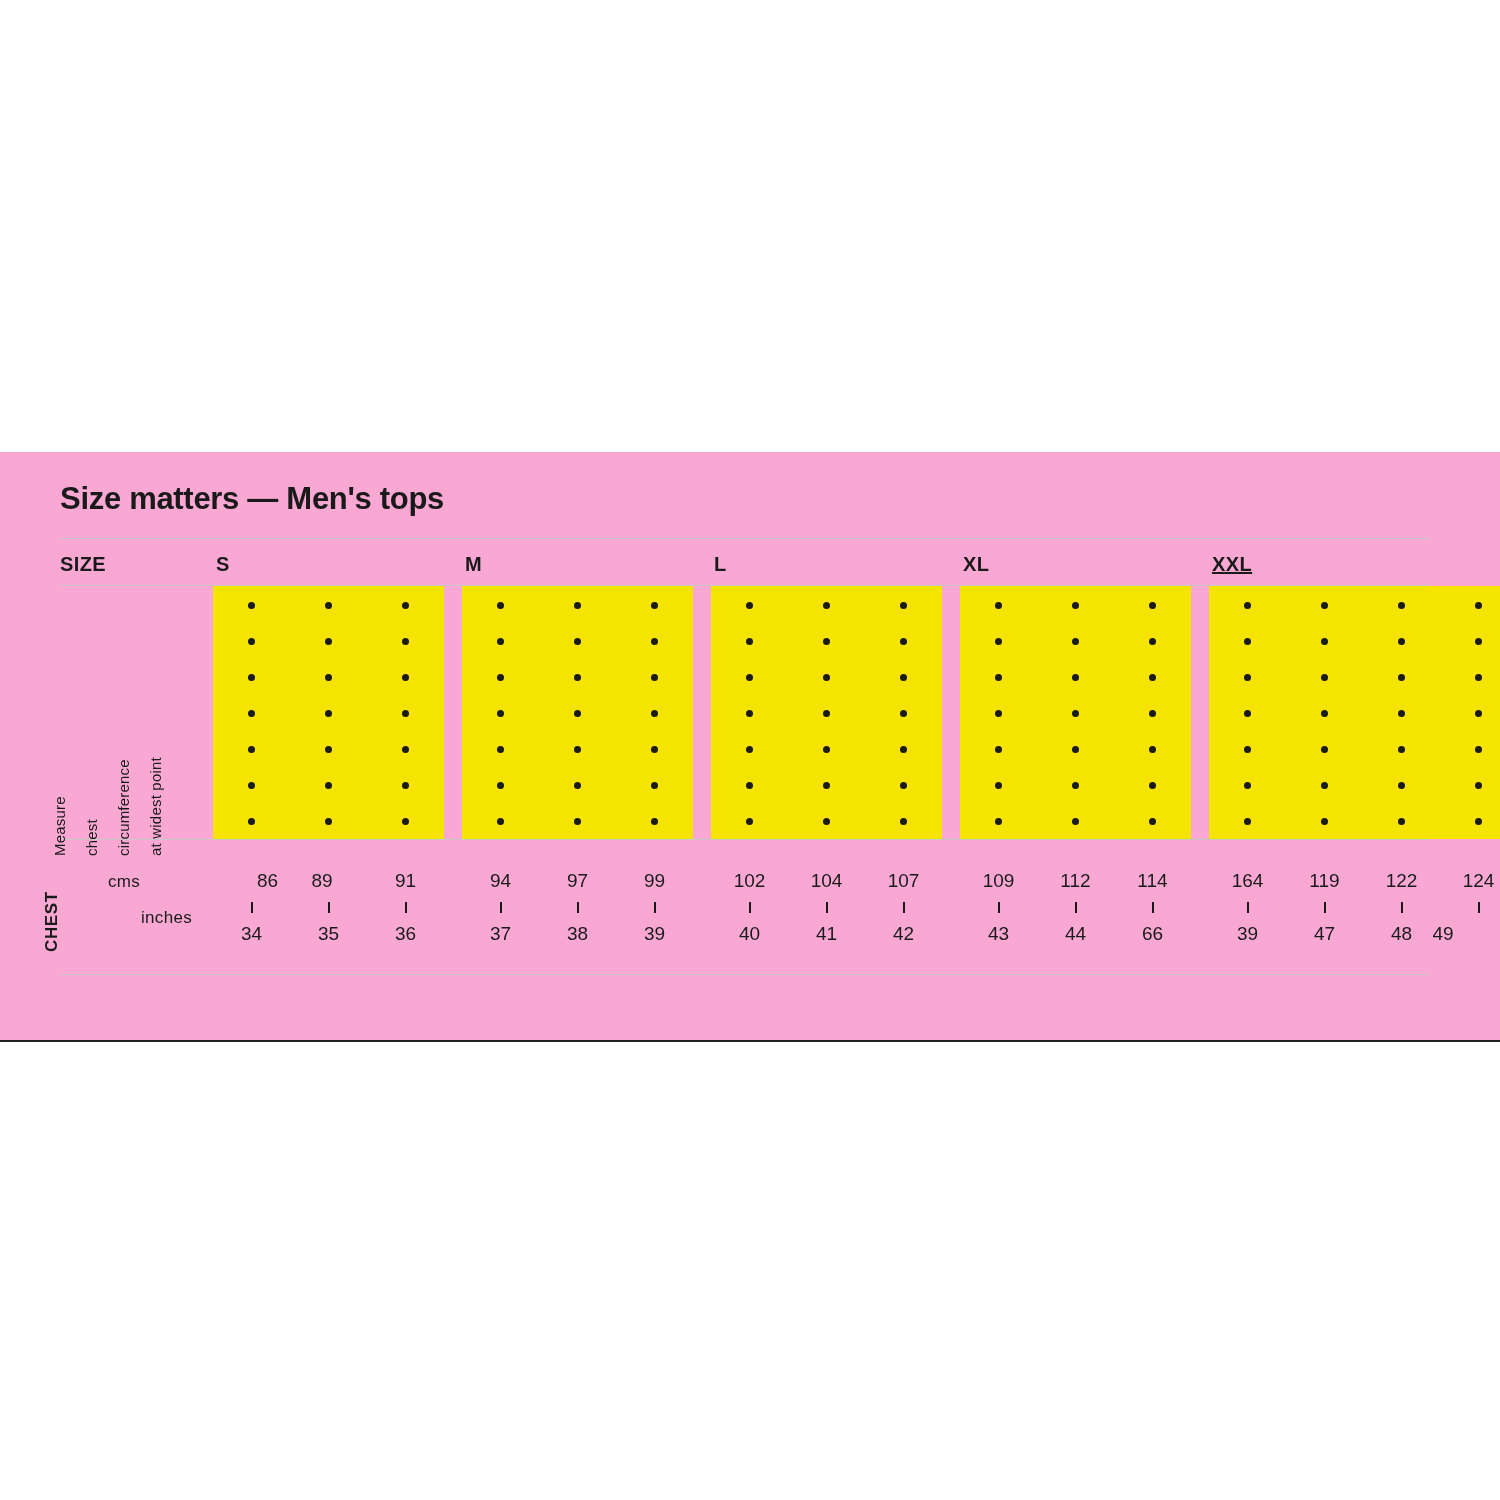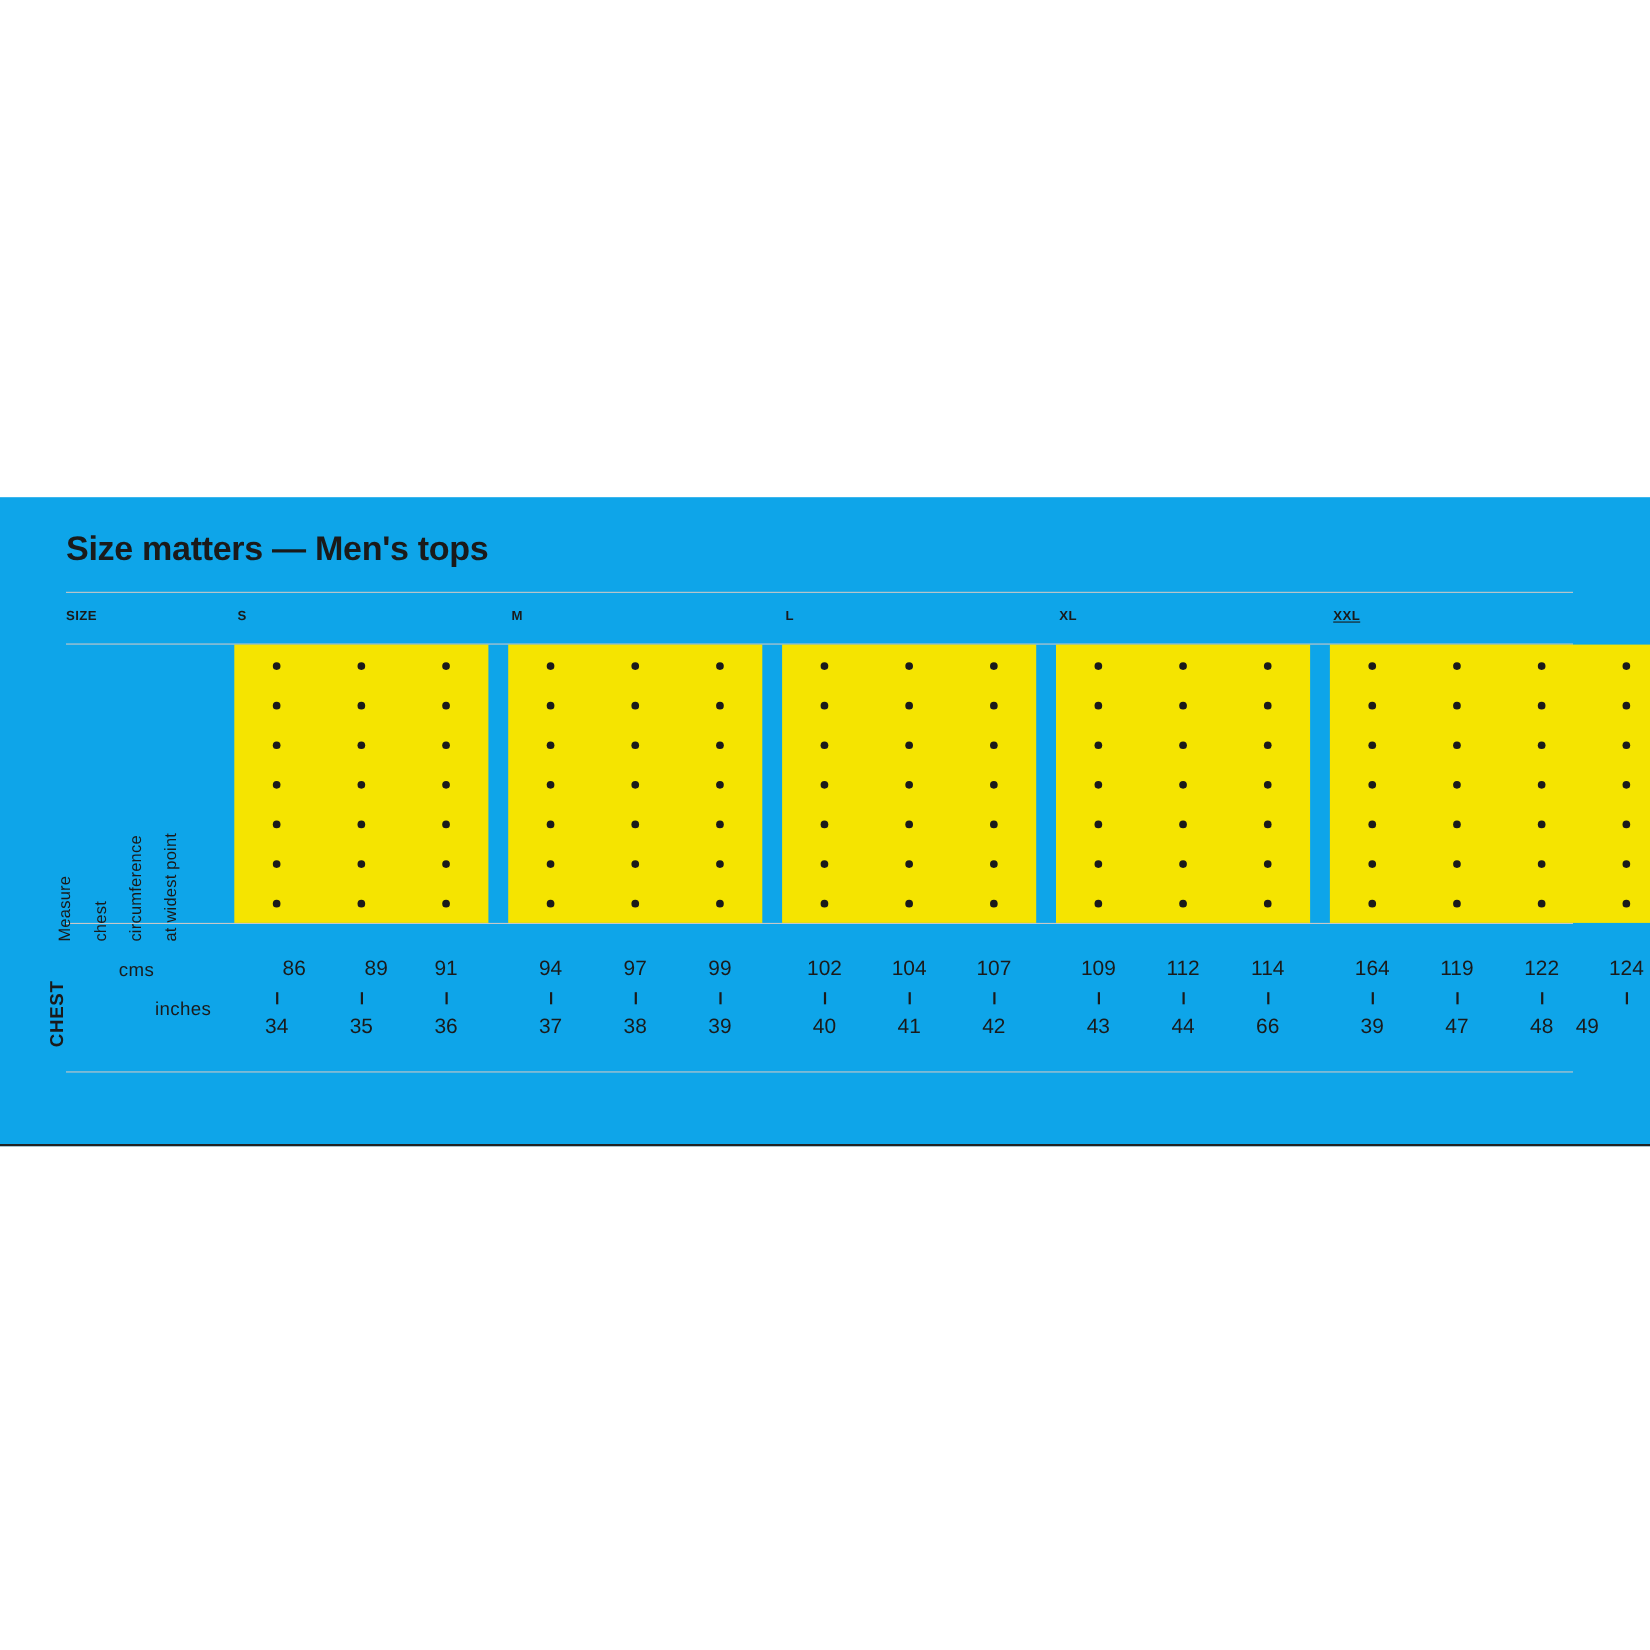--- a/index.html
+++ b/index.html
@@ -17,21 +17,21 @@
     background: #ffffff;
     overflow: hidden;
   }
   
   .card {
     position: absolute;
     left: 0;
     top: 452px;
     width: 1500px;
     height: 590px;
-    background: #0ea5e9;
+    background: #f9a8d4;
     border-bottom: 2px solid #222222;
     box-sizing: border-box;
     padding-left: 32px;
   }
   .inner {
     position: absolute;
     left: 60px;
     top: 30px;
     width: 1370px;
   }
@@ -49,21 +49,21 @@
     width: 100%;
   }
   
   .size-row {
     position: relative;
     height: 46px;
   }
   .size-row .hdr-label {
     position: absolute;
     top: 14px;
-    font-size: 12px;
+    font-size: 20px;
     font-weight: bold;
     color: #1a1a1a;
     letter-spacing: 0.4px;
   }
   
   .grid-area {
     position: relative;
     height: 253px;
   }
   .vlabel {
@@ -336,21 +336,21 @@
 
       <div class="rule"></div>
 
       <div class="meas" id="meas-row">
         <span class="chest-word">CHEST</span>
         <span class="unit cms">cms</span>
         <span class="unit inches">inches</span>
       <span class="val cms" style="left: 191.5px; margin-left: 16px;">86</span>
           <div class="tick" style="left: 191.5px;"></div>
           <span class="val inches" style="left: 191.5px;">34</span>
-          <span class="val cms" style="left: 282px; text-align: center;">89</span>
+          <span class="val cms" style="left: 262px; text-align: center;">89</span>
           <div class="tick" style="left: 268.5px;"></div>
           <span class="val inches" style="left: 268.5px;">35</span>
           <span class="val cms" style="left: 345.5px;">91</span>
           <div class="tick" style="left: 345.5px;"></div>
           <span class="val inches" style="left: 345.5px;">36</span>
           <span class="val cms" style="left: 440.5px;">94</span>
           <div class="tick" style="left: 440.5px;"></div>
           <span class="val inches" style="left: 440.5px;">37</span>
           <span class="val cms" style="left: 517.5px;">97</span>
           <div class="tick" style="left: 517.5px;"></div>

